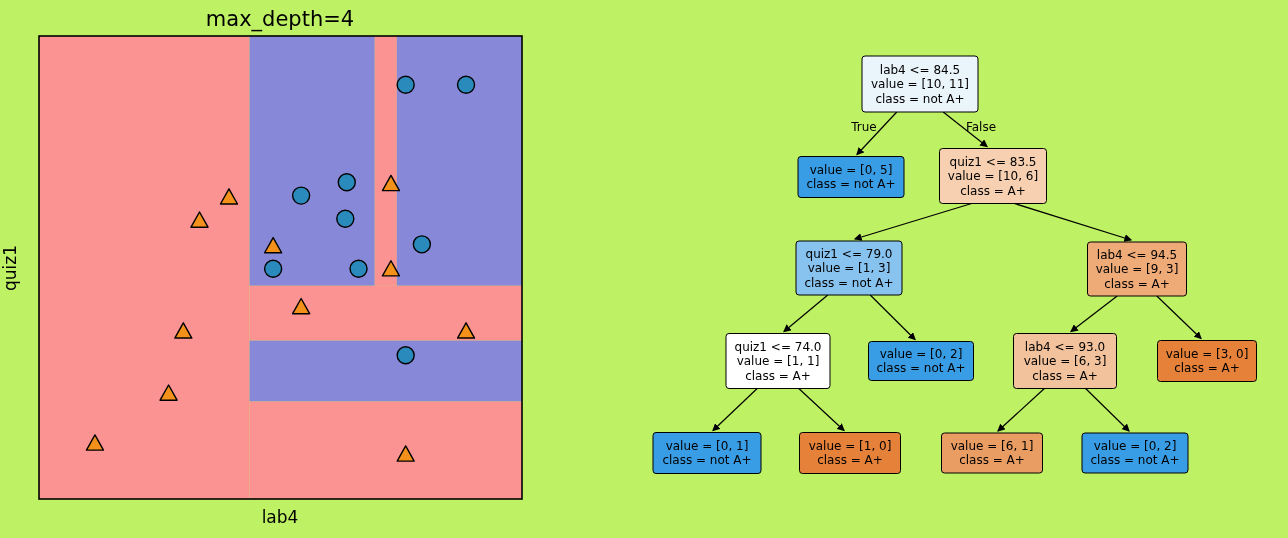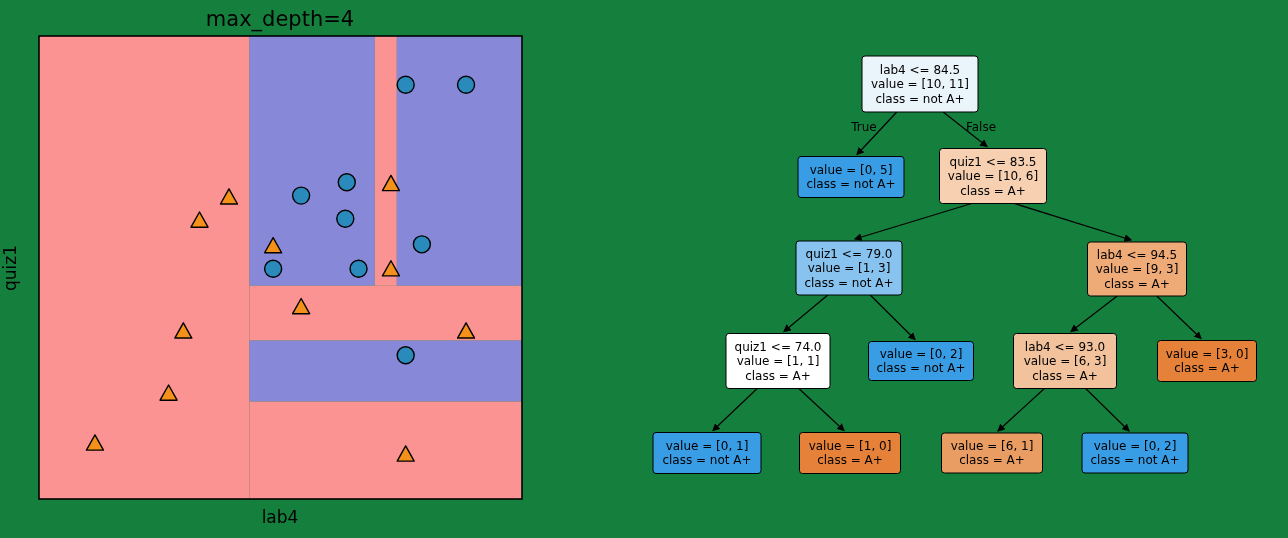--- a/index.html
+++ b/index.html
@@ -1,20 +1,20 @@
 <!DOCTYPE html>
 <html><head>
 <meta charset="utf-8">
 <style>
   html, body { margin: 0; padding: 0; background: #ffffff; }
   #figure-root {
     position: relative;
     width: 1288px;
     height: 538px;
-    background: #15803d;
+    background: #bef264;
     font-family: "DejaVu Sans", "Liberation Sans", sans-serif;
     overflow: hidden;
   }
   svg text { font-family: "DejaVu Sans", "Liberation Sans", sans-serif; fill: #000000; }
   .plot-title { font-size: 21px; }
   .axis-label { font-size: 17px; }
   .edge-label { font-size: 12px; }
   .node-text { font-size: 12px; }
 </style>
 </head>

